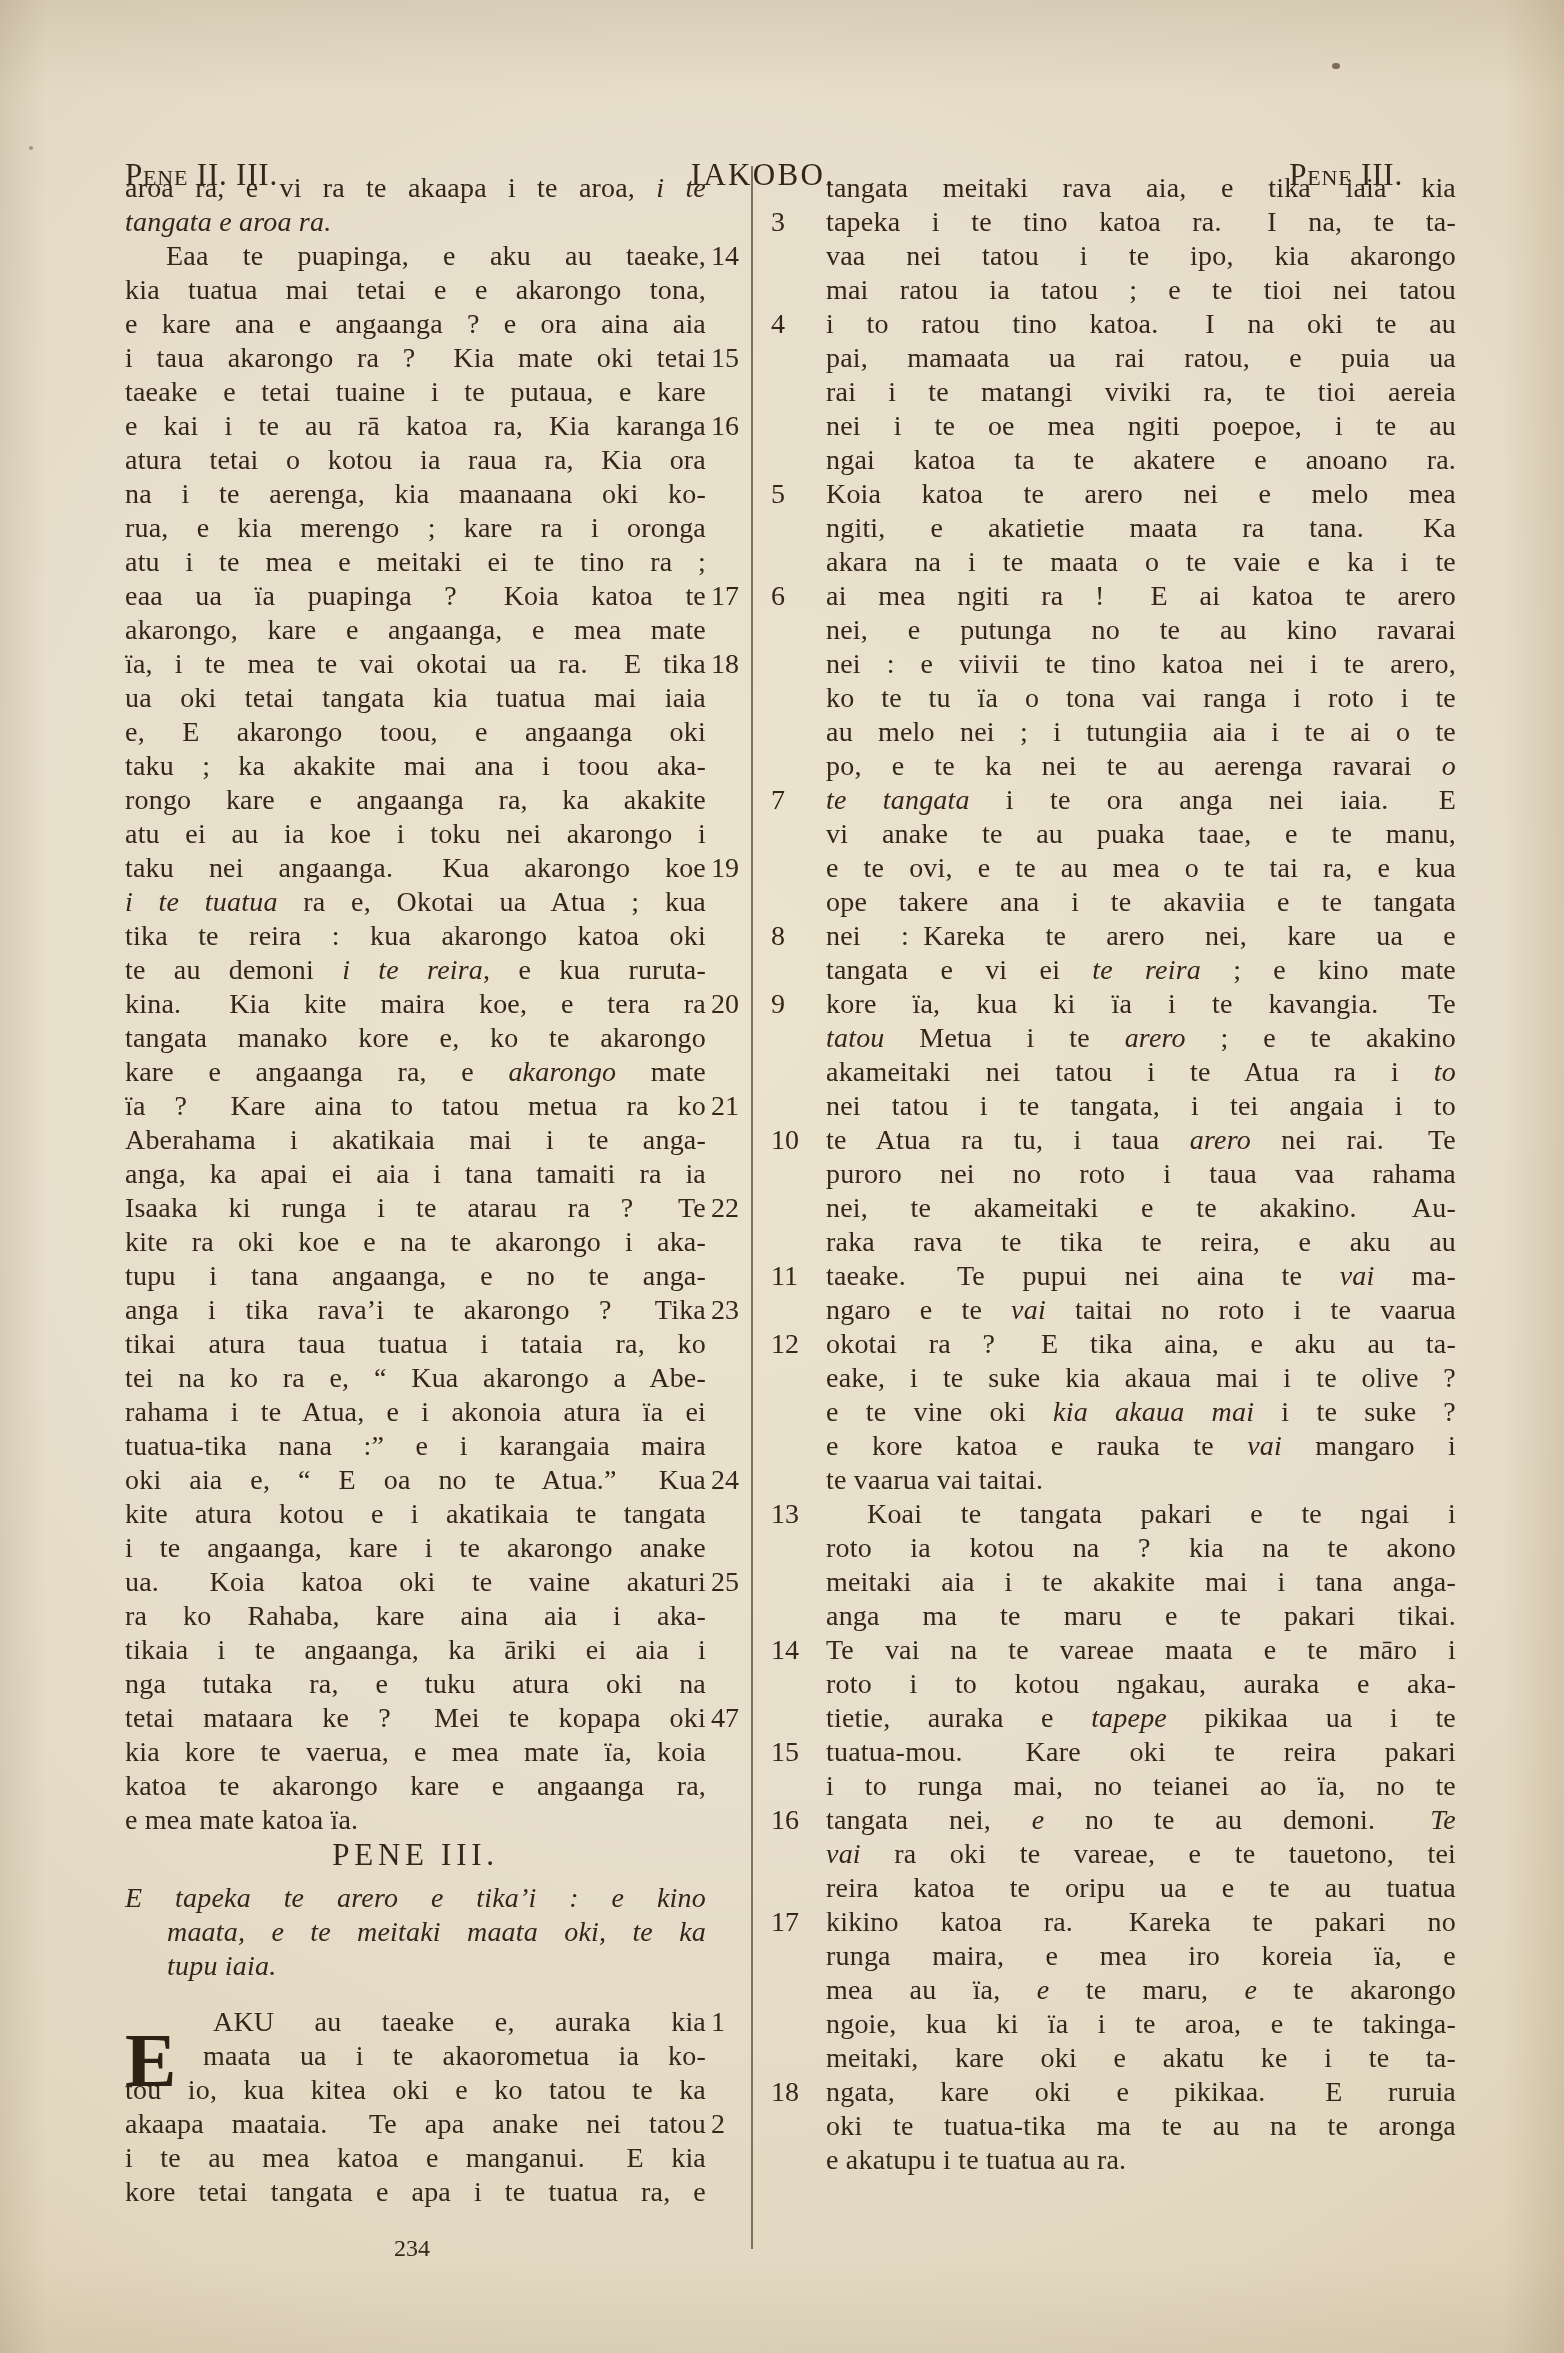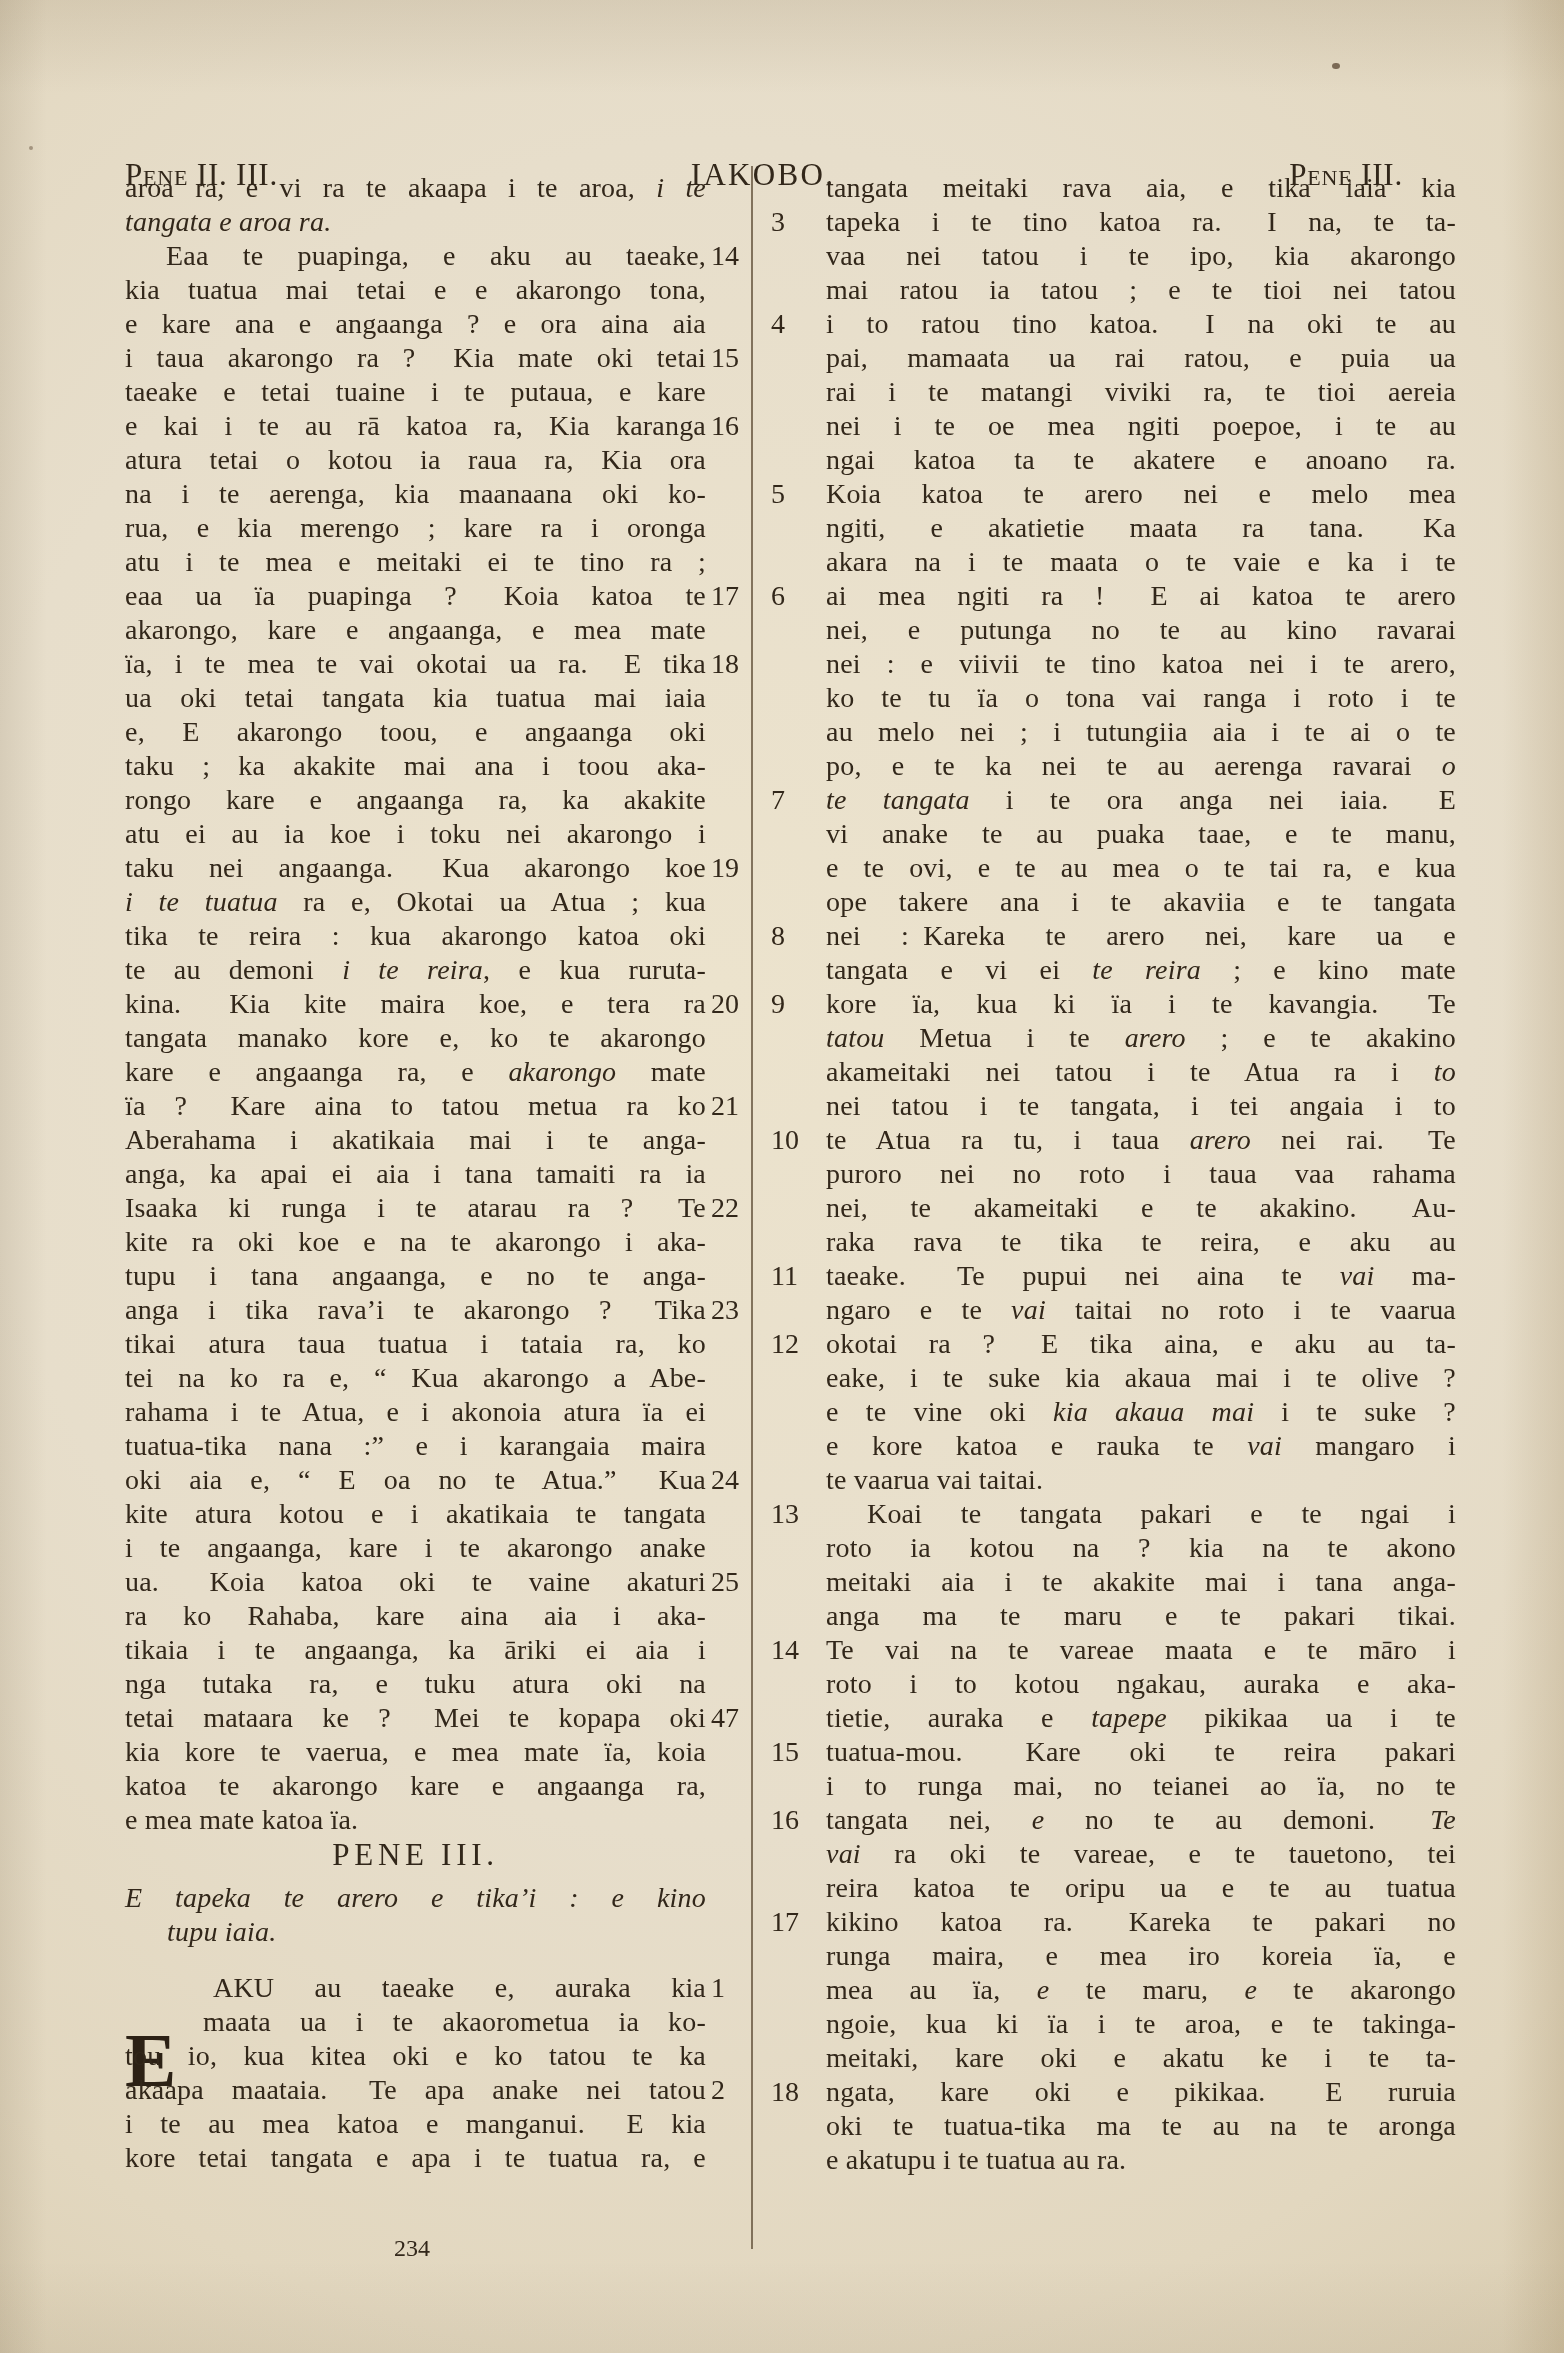--- a/index.html
+++ b/index.html
@@ -96,20 +96,21 @@
       <div class="tl"><span>ua.  Koia katoa oki te vaine akaturi</span><span class="verse v-right">25</span></div>
       <div class="tl"><span>ra ko Rahaba, kare aina aia i aka-</span></div>
       <div class="tl"><span>tikaia i te angaanga, ka āriki ei aia i</span></div>
       <div class="tl"><span>nga tutaka ra, e tuku atura oki na</span></div>
       <div class="tl"><span>tetai mataara ke ?  Mei te kopapa oki</span><span class="verse v-right">47</span></div>
       <div class="tl"><span>kia kore te vaerua, e mea mate ïa, koia</span></div>
       <div class="tl"><span>katoa te akarongo kare e angaanga ra,</span></div>
       <div class="tl end"><span>e mea mate katoa ïa.</span></div>
       <div class="chead">PENE III.</div>
       <div class="tl sum"><span>E tapeka te arero e tika’i : e kino</span></div>
+      <div class="tl sum hang"><span>maata, e te meitaki maata oki, te ka</span></div>
       <div class="tl end sum hang"><span>tupu iaia.</span></div>
       <div style="height: 22px;"></div>
       <div class="dropcap" style="top: 1856px;">E</div>
       <div class="tl" style="padding-left: 88px;"><span>AKU au taeake e, auraka kia</span><span class="verse v-right">1</span></div>
       <div class="tl" style="padding-left: 78px;"><span>maata ua i te akaorometua ia ko-</span></div>
       <div class="tl"><span>tou io, kua kitea oki e ko tatou te ka</span></div>
       <div class="tl"><span>akaapa maataia.  Te apa anake nei tatou</span><span class="verse v-right">2</span></div>
       <div class="tl"><span>i te au mea katoa e manganui.  E kia</span></div>
       <div class="tl"><span>kore tetai tangata e apa i te tuatua ra, e</span></div>
     </div>

